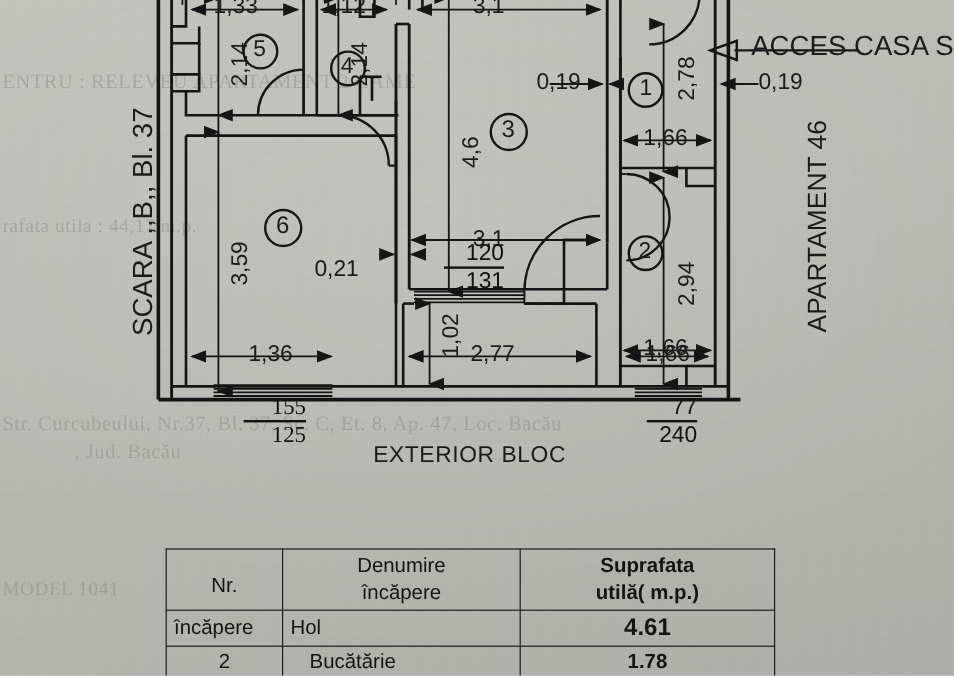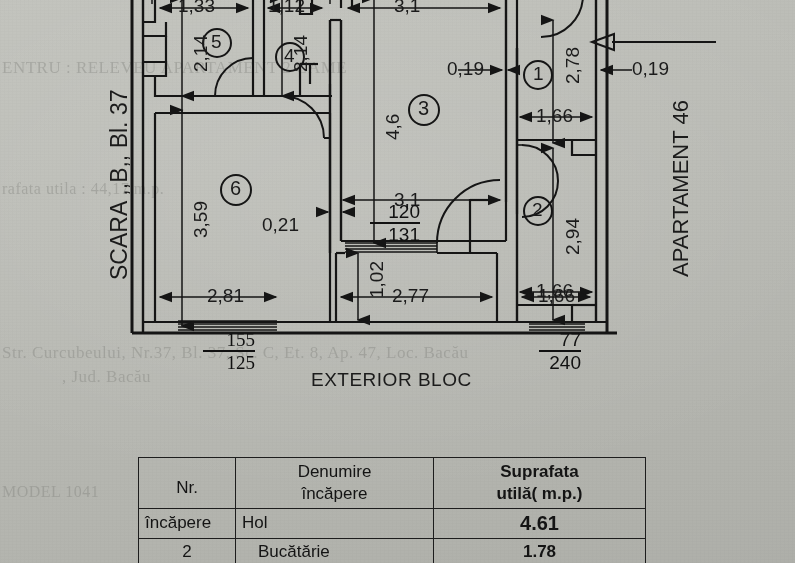--- a/index.html
+++ b/index.html
@@ -260,20 +260,21 @@
     </marker>
   </defs>
 </svg>
 
 <div class="layer">
 
   <div class="lbl vert" style="left:106px;top:280px;font-size:23px;transform:rotate(-90deg);">SCARA ,,B,, Bl. 37</div>
 
   <div class="lbl vert" style="left:668px;top:277px;font-size:22px;transform:rotate(-90deg);">APARTAMENT 46</div>
 
+  <div class="lbl" style="left:626px;top:25px;font-size:23px;">ACCES CASA S</div>
 
   <div class="lbl" style="left:311px;top:369px;font-size:19px;letter-spacing:.5px;">EXTERIOR  BLOC</div>
 
   <div class="lbl" style="left:211px;top:31px;font-size:19px;">5</div>
   <div class="lbl" style="left:284px;top:45px;font-size:19px;">4</div>
   <div class="lbl" style="left:418px;top:97px;font-size:20px;">3</div>
   <div class="lbl" style="left:533px;top:63px;font-size:19px;">1</div>
   <div class="lbl" style="left:532px;top:199px;font-size:19px;">2</div>
   <div class="lbl" style="left:230px;top:177px;font-size:20px;">6</div>
 
@@ -290,21 +291,21 @@
   <div class="lbl vert" style="left:562px;top:255px;font-size:19px;transform:rotate(-90deg);">2,94</div>
 
   <div class="lbl" style="left:262px;top:214px;font-size:19px;">0,21</div>
   <div class="lbl" style="left:394px;top:189px;font-size:19px;">3,1</div>
   <div class="lbl" style="left:536px;top:105px;font-size:19px;">1,66</div>
   <div class="lbl" style="left:536px;top:280px;font-size:19px;">1,66</div>
 
   <div class="lbl" style="left:447px;top:58px;font-size:19px;">0,19</div>
   <div class="lbl" style="left:632px;top:58px;font-size:19px;">0,19</div>
 
-  <div class="lbl" style="left:207px;top:285px;font-size:19px;">2,81</div>
+  <div class="lbl" style="left:207px;top:285px;font-size:19px;">1,36</div>
   <div class="lbl" style="left:392px;top:285px;font-size:19px;">2,77</div>
   <div class="lbl" style="left:538px;top:285px;font-size:19px;">1,66</div>
 
   <div class="dimfrac" style="left:203px;top:330px;width:52px;font-size:19px;font-family:Liberation Serif, serif;">
     <span class="num">155</span>
     <span class="bar"></span>
     <span class="den">125</span>
   </div>
 
   <div class="dimfrac" style="left:370px;top:202px;width:50px;font-size:19px;">

